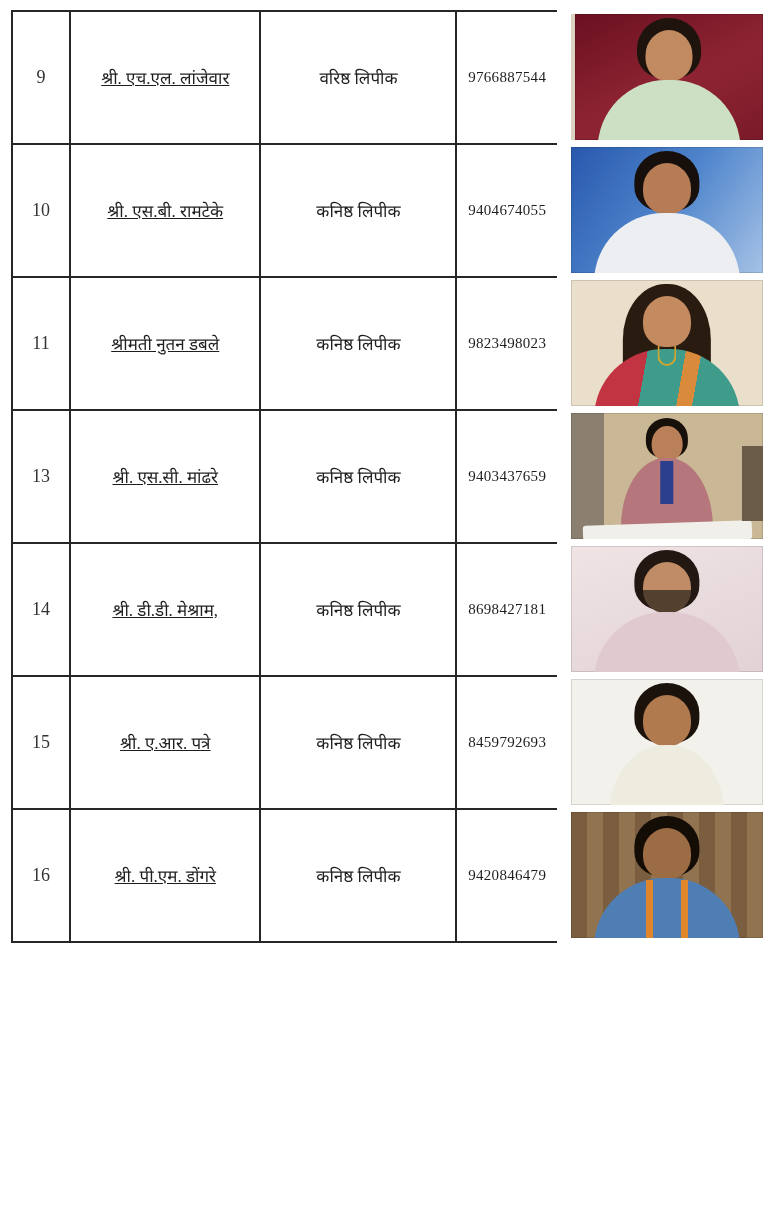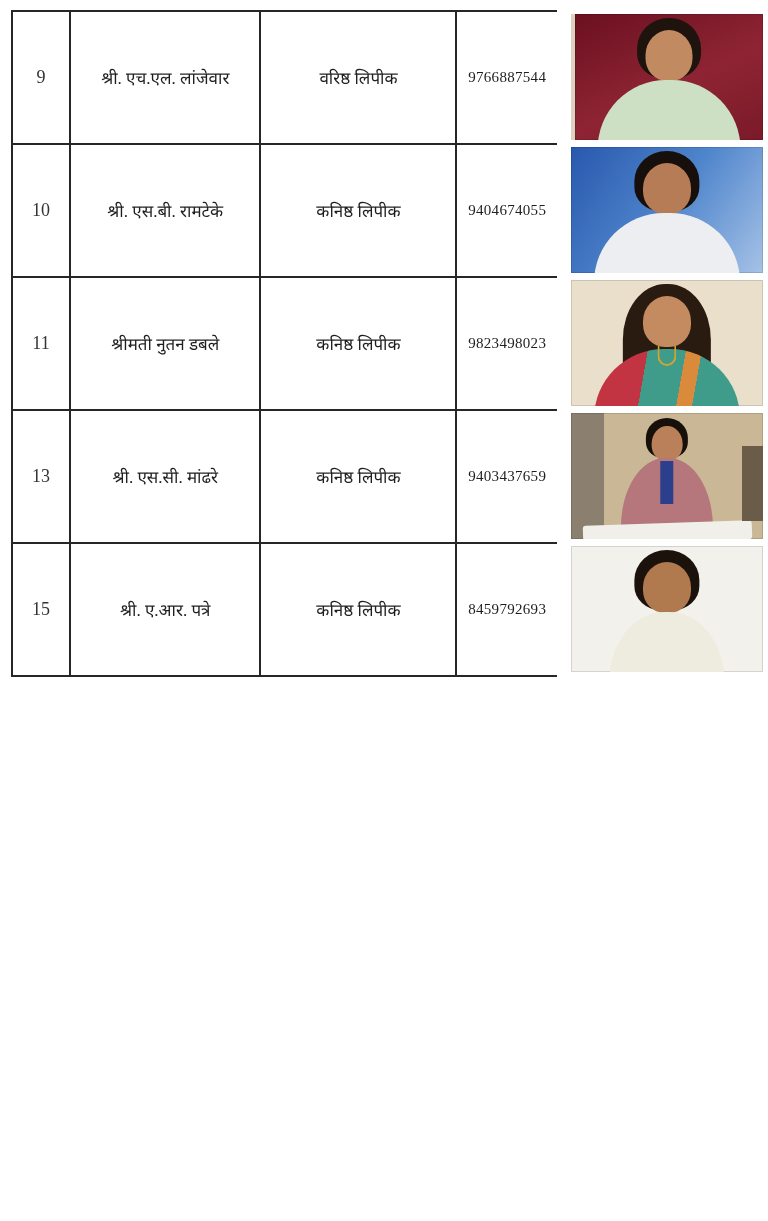--- a/index.html
+++ b/index.html
@@ -12,21 +12,21 @@
     position:absolute; left:11px; top:10px;
     border-collapse:collapse; table-layout:fixed;
   }
   .staff-table td {
     border:2px solid #262626;
     text-align:center; vertical-align:middle;
     color:#1e1e1e; font-size:17px; padding:2px;
   }
   .staff-table tr { height:133px; }
   td.c-sr    { width:59px;  font-size:18px; color:#333; }
-  td.c-name  { width:194px; }
+  td.c-name  { width:194px;text-decoration:underline; }
   td.c-desig { width:200px; }
   td.c-phone { width:101px; border-right:none; font-size:15px; letter-spacing:.3px; }
   td.c-photo { width:209px; border:none; padding:3px 3px 4px 14px; background:#fff; }
 
   
   .photo { position:relative; overflow:hidden; width:192px; height:126px;
            background:#ccc; box-shadow: inset 0 0 0 1px rgba(0,0,0,.12); }
   .photo i { display:none; position:absolute; }
   .photo .hair { display:block; left:50%; top:3%;  width:34%; height:48%;
     transform:translateX(-50%); border-radius:50% 50% 40% 40%; background:var(--hair,#221712); }
@@ -134,26 +134,53 @@
             <i class="hair"></i>
             <i class="face"></i>
             <i class="body"></i>
             <i class="lan"></i>
             <i class="p1"></i>
             <i class="p2"></i>
           </div>
       </td>
     </tr>
     <tr>
+      <td class="c-sr">14</td>
+      <td class="c-name">श्री. डी.डी. मेश्राम,</td>
+      <td class="c-desig">कनिष्ठ लिपीक</td>
+      <td class="c-phone">8698427181</td>
+      <td class="c-photo">
+        <div class="photo" data-photo="p14">
+            <i class="hair"></i>
+            <i class="face"></i>
+            <i class="body"></i>
+          </div>
+      </td>
+    </tr>
+    <tr>
       <td class="c-sr">15</td>
       <td class="c-name">श्री. ए.आर. पत्रे</td>
       <td class="c-desig">कनिष्ठ लिपीक</td>
       <td class="c-phone">8459792693</td>
       <td class="c-photo">
         <div class="photo" data-photo="p15">
             <i class="hair"></i>
             <i class="face"></i>
             <i class="body"></i>
           </div>
       </td>
     </tr>
+    <tr>
+      <td class="c-sr">16</td>
+      <td class="c-name">श्री. पी.एम. डोंगरे</td>
+      <td class="c-desig">कनिष्ठ लिपीक</td>
+      <td class="c-phone">9420846479</td>
+      <td class="c-photo">
+        <div class="photo" data-photo="p16">
+            <i class="hair"></i>
+            <i class="face"></i>
+            <i class="body"></i>
+            <i class="lan"></i>
+          </div>
+      </td>
+    </tr>
   </tbody>
 </table>
 
 </body></html>

